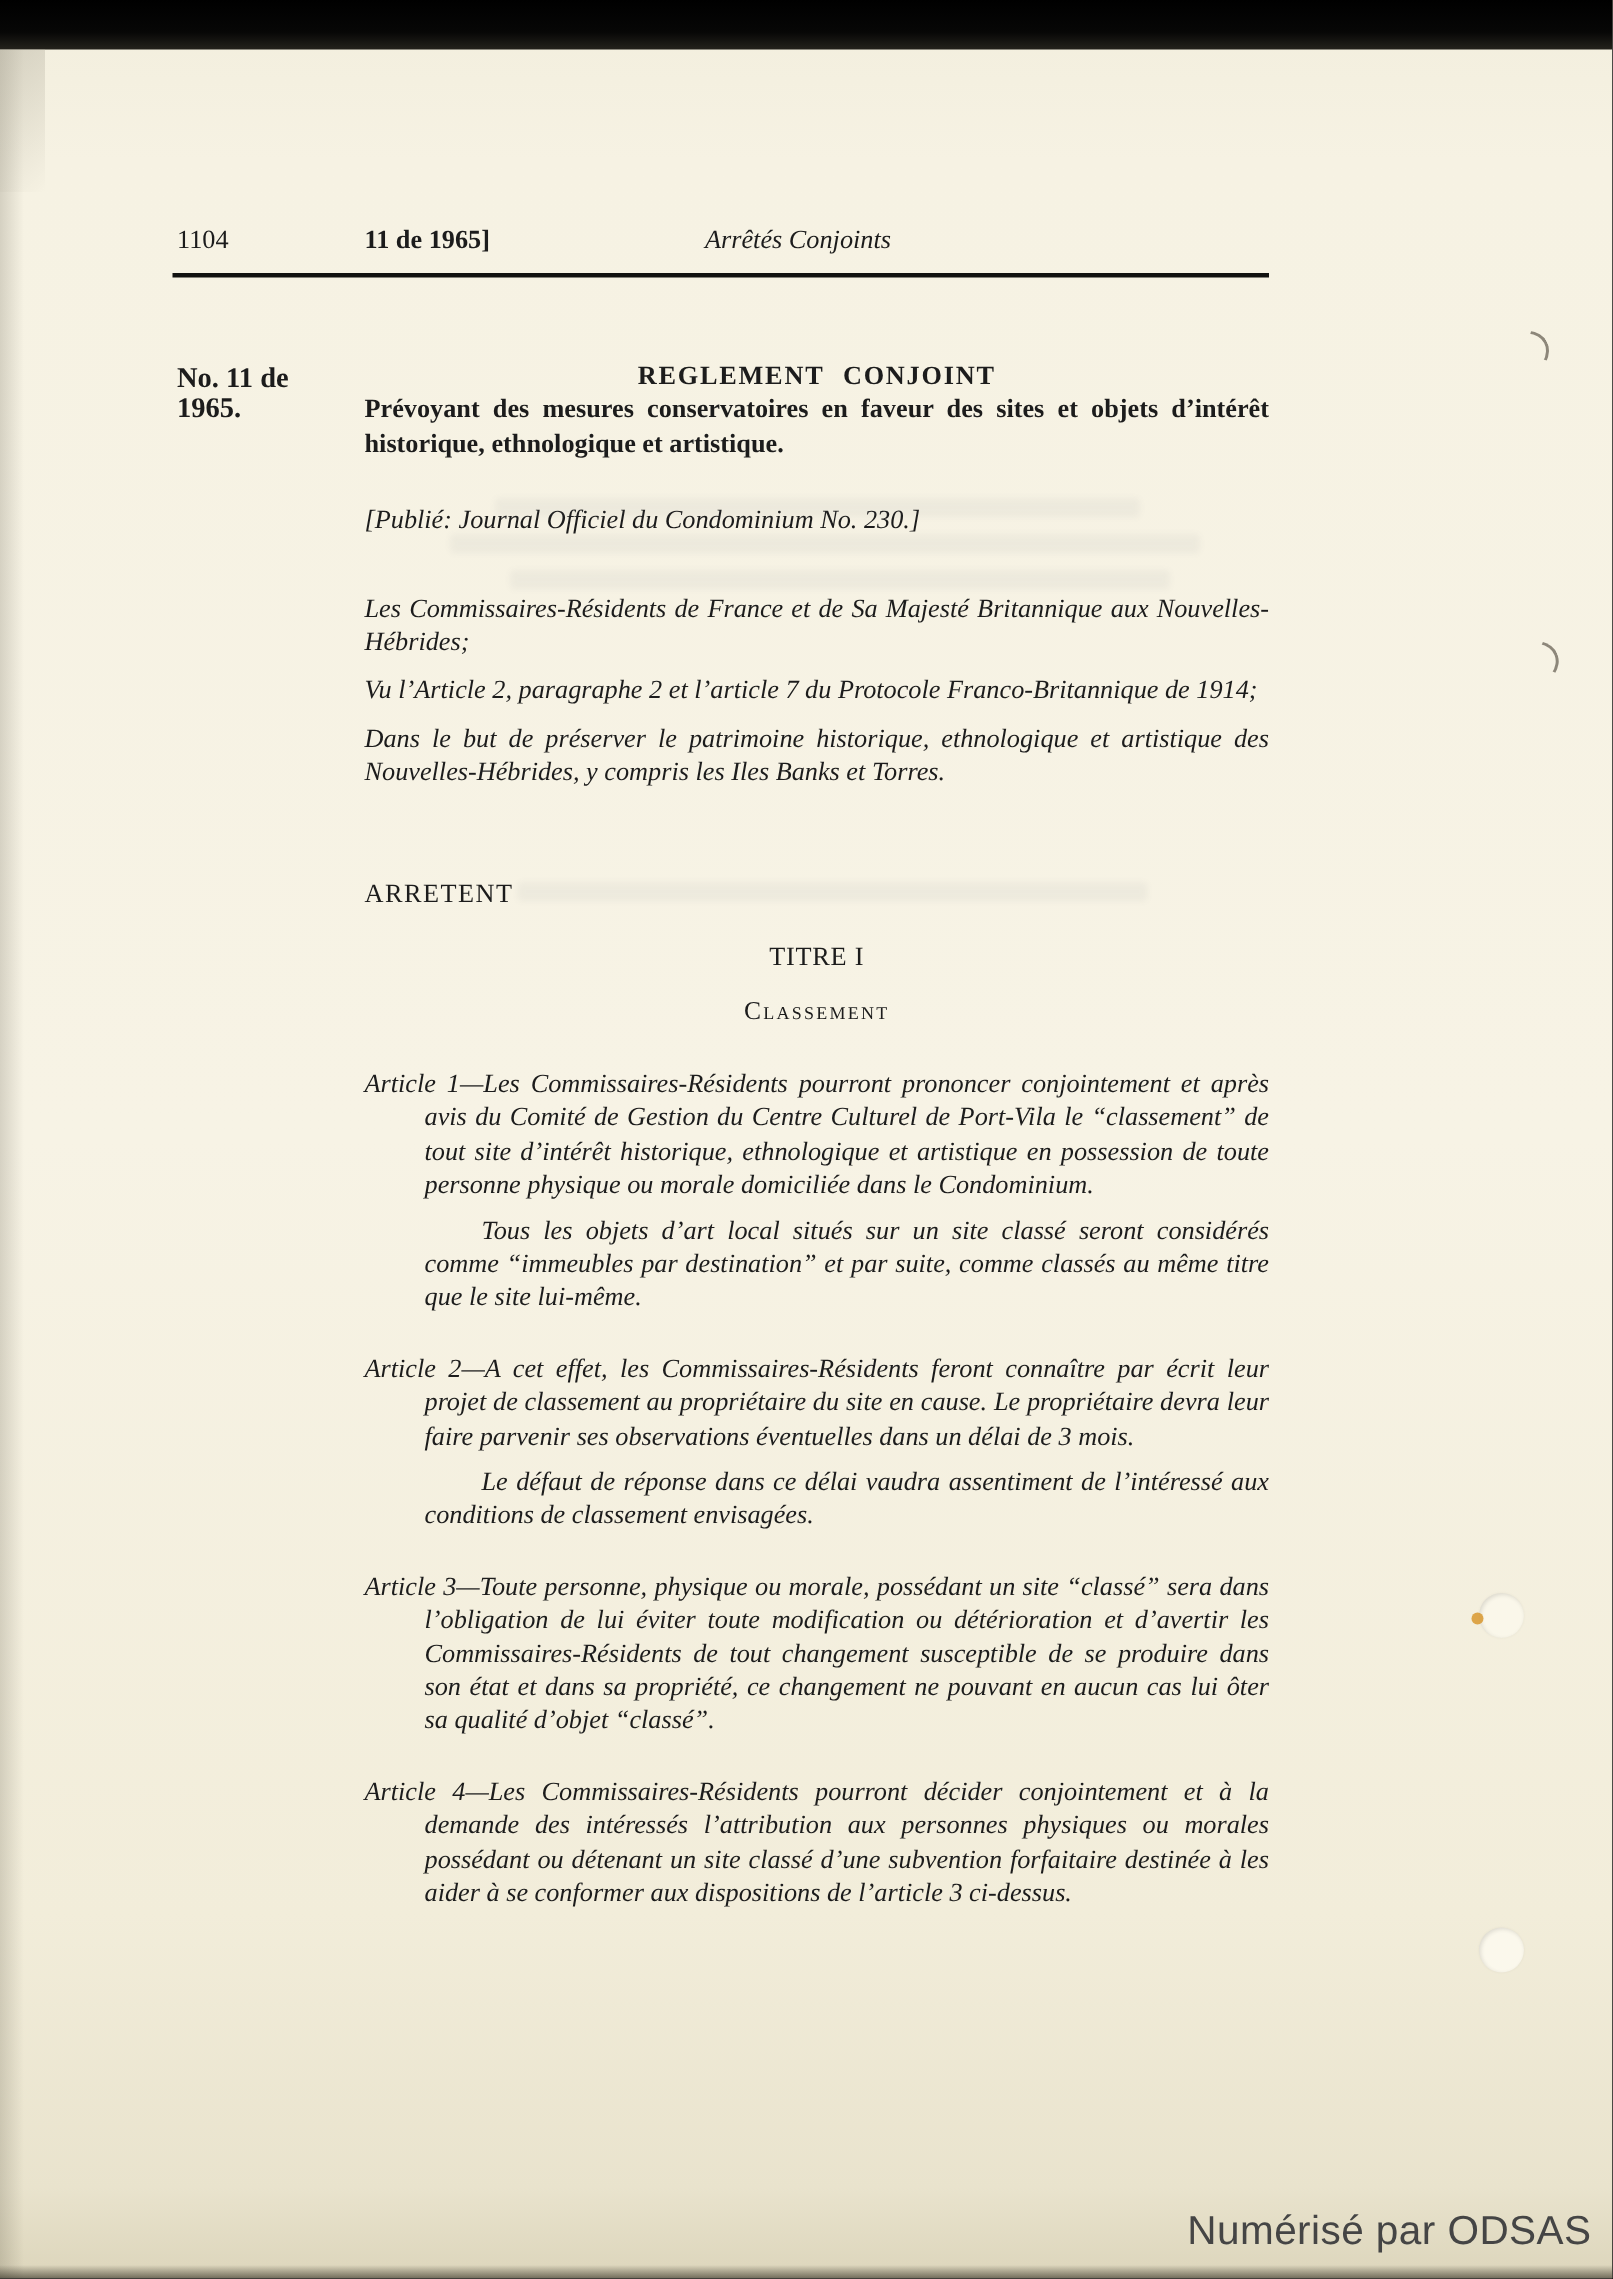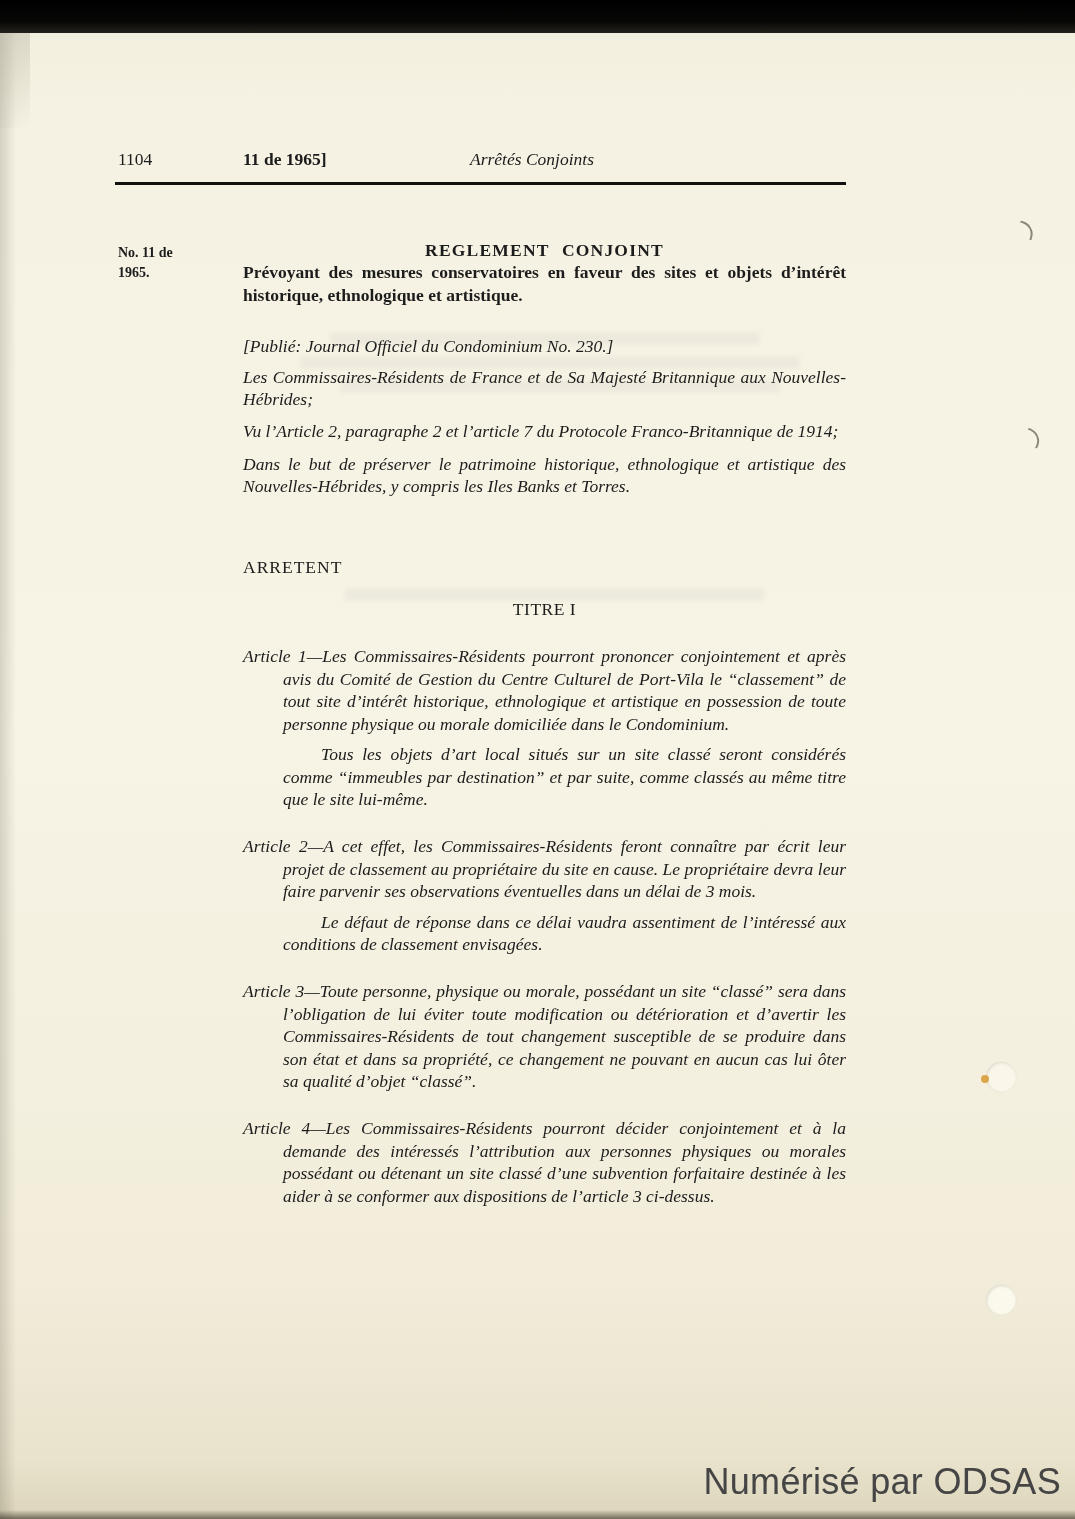--- a/index.html
+++ b/index.html
@@ -41,35 +41,35 @@
   }
   .pgnum{position:absolute;left:0;text-align:right;}
   .issue{position:absolute;left:125px;font-weight:bold;}
   .running{position:absolute;left:352px;font-style:italic;}
   .rule{
     position:absolute;top:182px;left:115px;width:731px;height:3px;background:#121210;
   }
 
   .margin-note{
     position:absolute;top:243px;left:118px;width:78px;
-    font-size:14px;line-height:19.5px;font-weight:bold;
+    font-size:19px;line-height:19.5px;font-weight:bold;
   }
 
   
   .doc{
     position:absolute;top:239px;left:243px;width:603px;
     font-size:17.5px;line-height:22.4px;text-align:justify;
   }
   .doc-title{
     text-align:center;font-weight:bold;letter-spacing:1.2px;word-spacing:7px;
   }
   .doc-subtitle{font-weight:bold;}
   .publication{margin-top:29px;font-style:italic;}
   .preamble p{font-style:italic;margin:10px 0 0;}
-  .preamble p.first{margin-top:8px;}
+  .preamble p.first{margin-top:36px;}
   .enactment{text-align:left;margin-top:58px;letter-spacing:1px;word-spacing:2px;}
   .part-heading{text-align:center;margin-top:20px;letter-spacing:.5px;}
   .section-heading{
     text-align:center;margin-top:15px;
     font-variant:small-caps;letter-spacing:1.5px;font-size:17px;
   }
   .article{margin-top:25px;font-style:italic;}
   .article p{margin:8px 0 0;padding-left:40px;}
   .article p.lead{margin-top:0;text-indent:-40px;}
   .article p.inner{text-indent:38px;}
@@ -97,21 +97,21 @@
   .punch.p1{top:1062px;left:986px;background:#faf7ea;}
   .punch.p1::after{
     content:'';position:absolute;left:-5px;top:13px;width:8px;height:8px;border-radius:50%;
     background:#d8982f;opacity:.85;
   }
   .punch.p2{top:1285px;left:986px;}
 
   .watermark{
     position:absolute;right:14px;bottom:16px;
     font-family:"Liberation Sans", sans-serif;
-    font-size:36px;color:#454545;letter-spacing:.3px;
+    font-size:27px;color:#454545;letter-spacing:.3px;
   }
 </style>
 </head>
 <body>
 
 <div class="paper">
   <div class="top-strip"></div>
   <div class="top-left-shade"></div>
 
   <div class="header-row">
@@ -129,20 +129,21 @@
     <div class="publication">[Publié: Journal Officiel du Condominium No. 230.]</div>
 
     <div class="preamble">
       <p class="first">Les Commissaires-Résidents de France et de Sa Majesté Britannique aux Nouvelles-Hébrides;</p>
       <p>Vu l’Article 2, paragraphe 2 et l’article 7 du Protocole Franco-Britannique de 1914;</p>
       <p>Dans le but de préserver le patrimoine historique, ethnologique et artistique des Nouvelles-Hébrides, y compris les Iles Banks et Torres.</p>
     </div>
 
     <div class="enactment">ARRETENT</div>
     <div class="part-heading">TITRE I</div>
+    <div class="section-heading">Classement</div>
 
     <div class="article">
       <p class="lead"><span>Article 1</span><span>—Les Commissaires-Résidents pourront prononcer conjointement et après avis du Comité de Gestion du Centre Culturel de Port-Vila le “classement” de tout site d’intérêt historique, ethnologique et artistique en possession de toute personne physique ou morale domiciliée dans le Condominium.</span></p>
       <p class="inner">Tous les objets d’art local situés sur un site classé seront considérés comme “immeubles par destination” et par suite, comme classés au même titre que le site lui-même.</p>
     </div>
 
     <div class="article">
       <p class="lead"><span>Article 2</span><span>—A cet effet, les Commissaires-Résidents feront connaître par écrit leur projet de classement au propriétaire du site en cause. Le propriétaire devra leur faire parvenir ses observations éventuelles dans un délai de 3 mois.</span></p>
       <p class="inner">Le défaut de réponse dans ce délai vaudra assentiment de l’intéressé aux conditions de classement envisagées.</p>
     </div>

